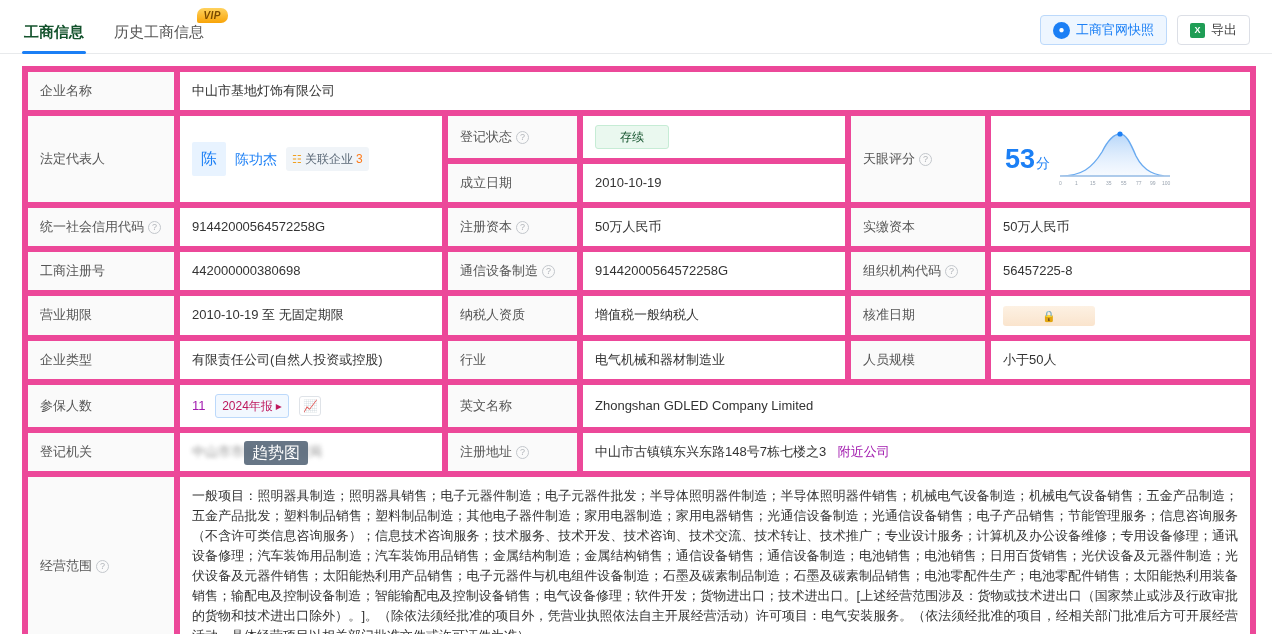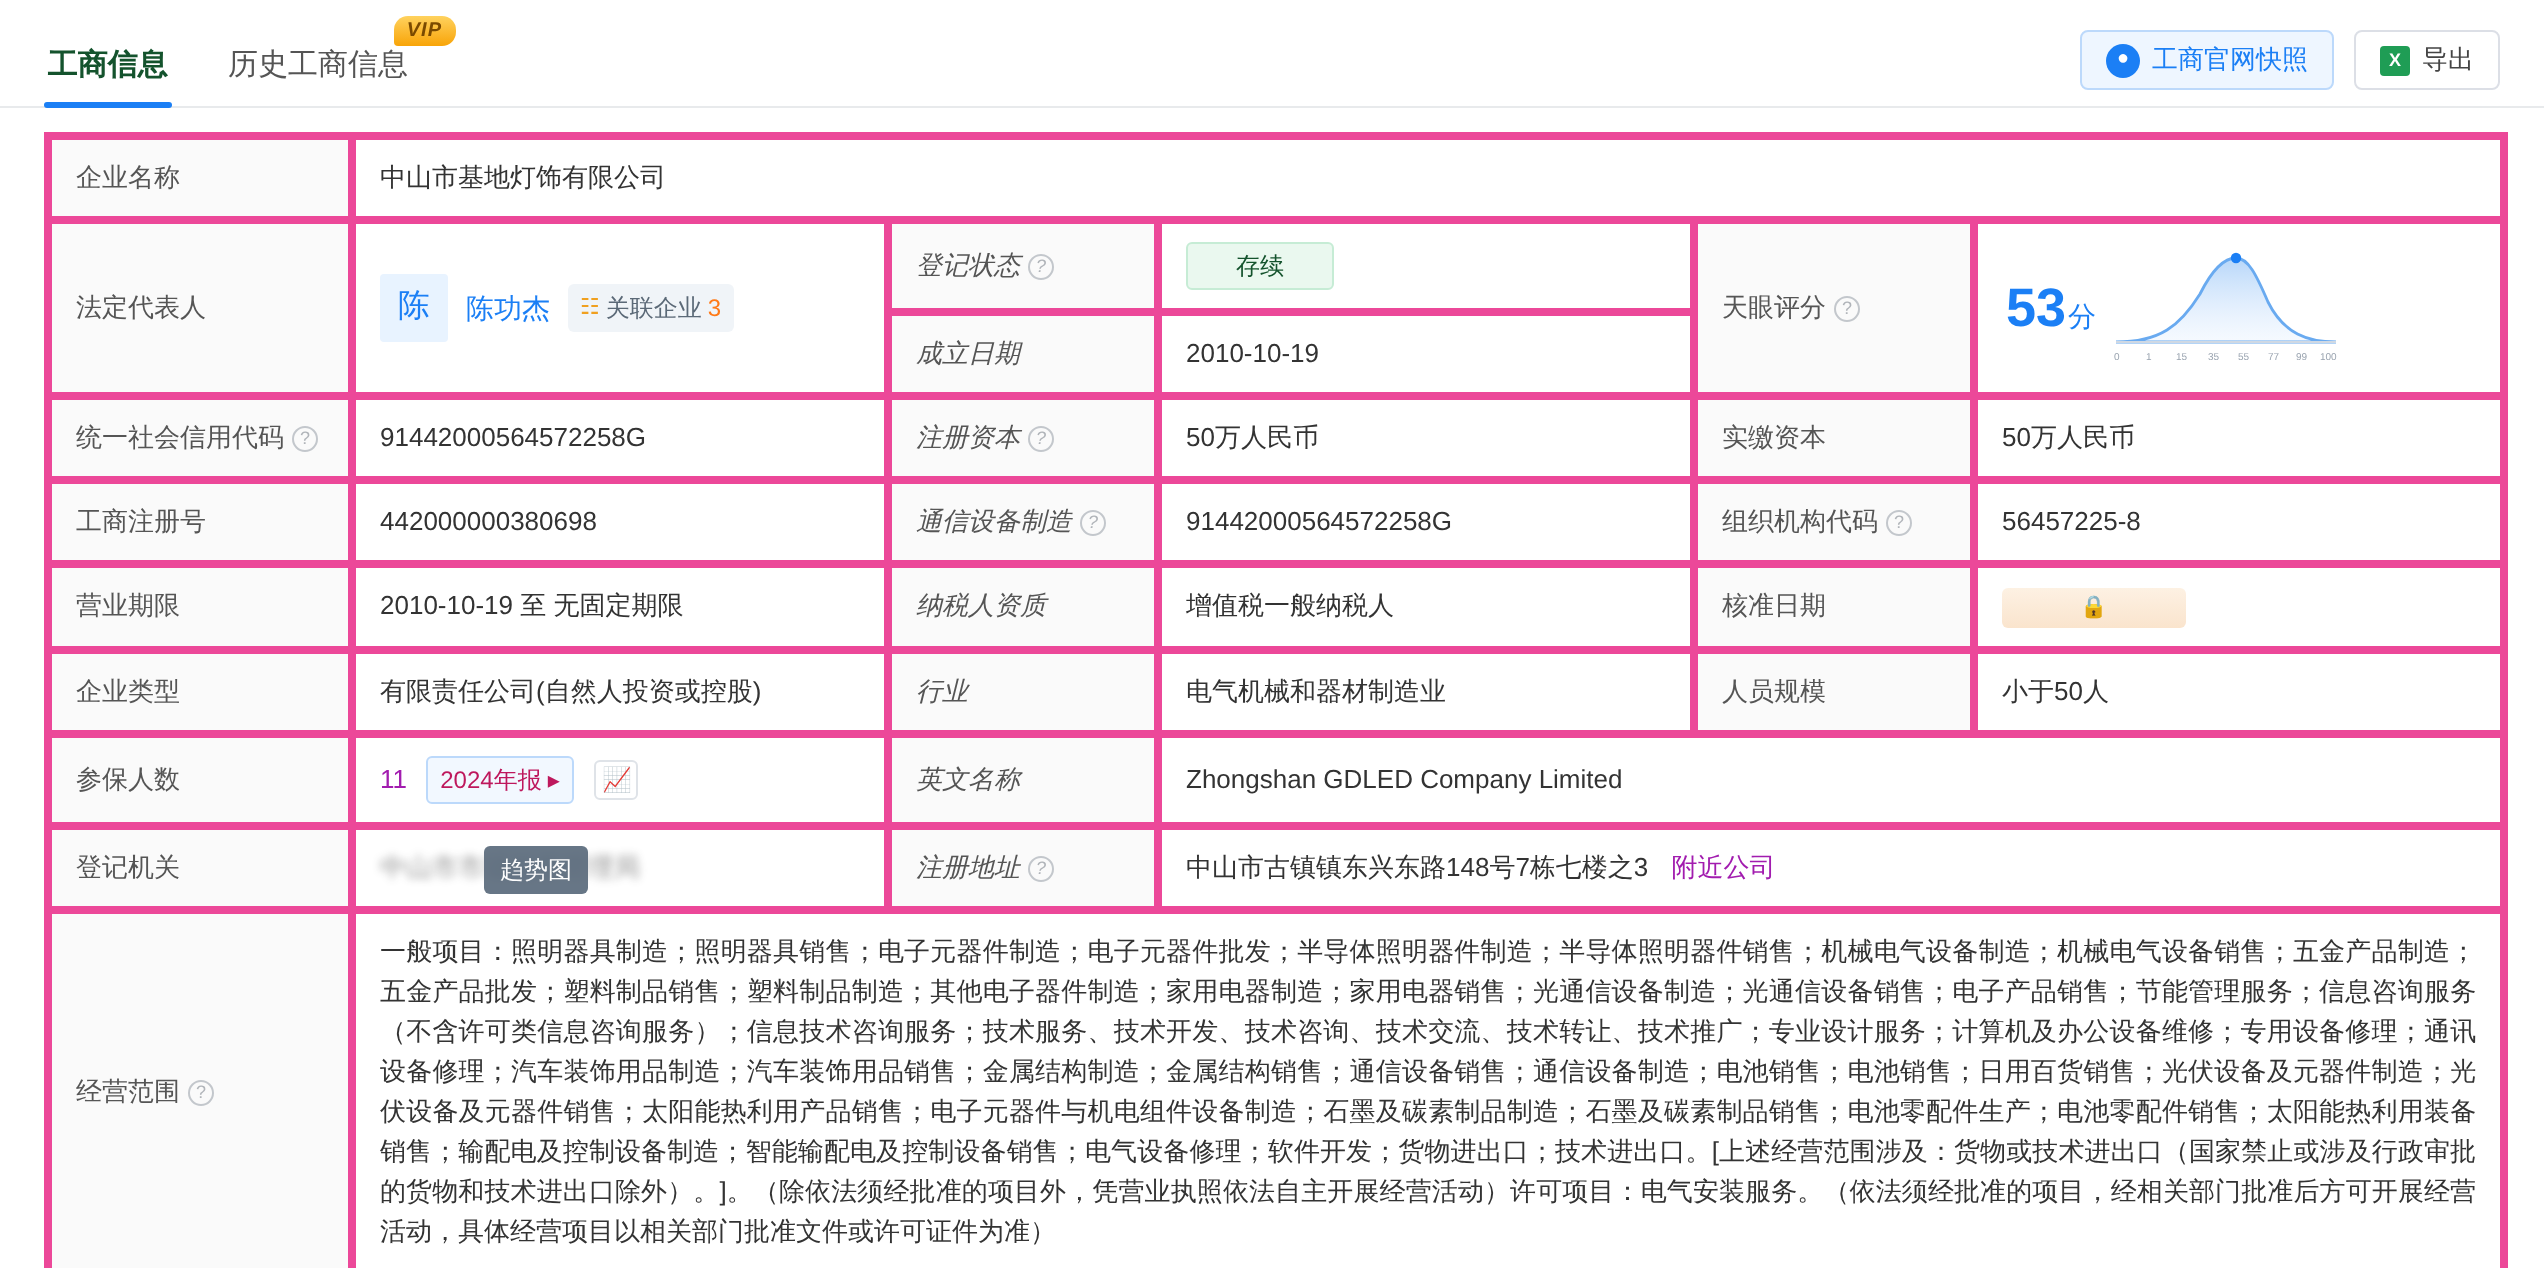--- a/index.html
+++ b/index.html
@@ -100,33 +100,33 @@
 
   
   .tbl {
     margin: 12px 22px 0 22px;
     width: 1228px;
     border-collapse: collapse;
     border: 1px solid #e8eaec;
     table-layout: fixed;
   }
   .tbl td {
-    border: 4px solid #ec4899;
+    border: 6px solid #ec4899;
     padding: 9px 12px;
     vertical-align: middle;
     font-size: 13px;
     color: #333;
     line-height: 20px;
   }
   td.lab {
     background: #fafafa;
     color: #555;
     width: 152px;
   }
-  td.lab2 { background: #fafafa; color: #555; width: 135px; font-style: italic; }
+  td.lab2 { background: #fafafa; color: #555; width: 135px; }
   td.lab3 { background: #fafafa; color: #555; width: 140px; }
   .q {
     display: inline-flex; align-items: center; justify-content: center;
     width: 13px; height: 13px; border-radius: 50%;
     border: 1px solid #c3c7cc; color: #b0b4b9;
     font-size: 9px; line-height: 1; margin-left: 4px;
     vertical-align: middle; cursor: pointer;
   }
 
   
@@ -192,21 +192,21 @@
     font-size: 11px; color: #b4803c;
   }
 
   .blur-overlay { position: relative; display: inline-block; }
   .blur-overlay .blurtext { filter: blur(2.2px); opacity: .55; }
   .tooltip-bubble {
     position: absolute;
     left: 52px; top: -1px;
     background: #5b6b7c;
     color: #fff;
-    font-size: 12px;
+    font-size: 16px;
     padding: 2px 8px;
     border-radius: 3px;
     white-space: nowrap;
     opacity: .92;
   }
 
   .scope-text { line-height: 22px; text-align: justify; }
 </style>
 </head>
 <body>

